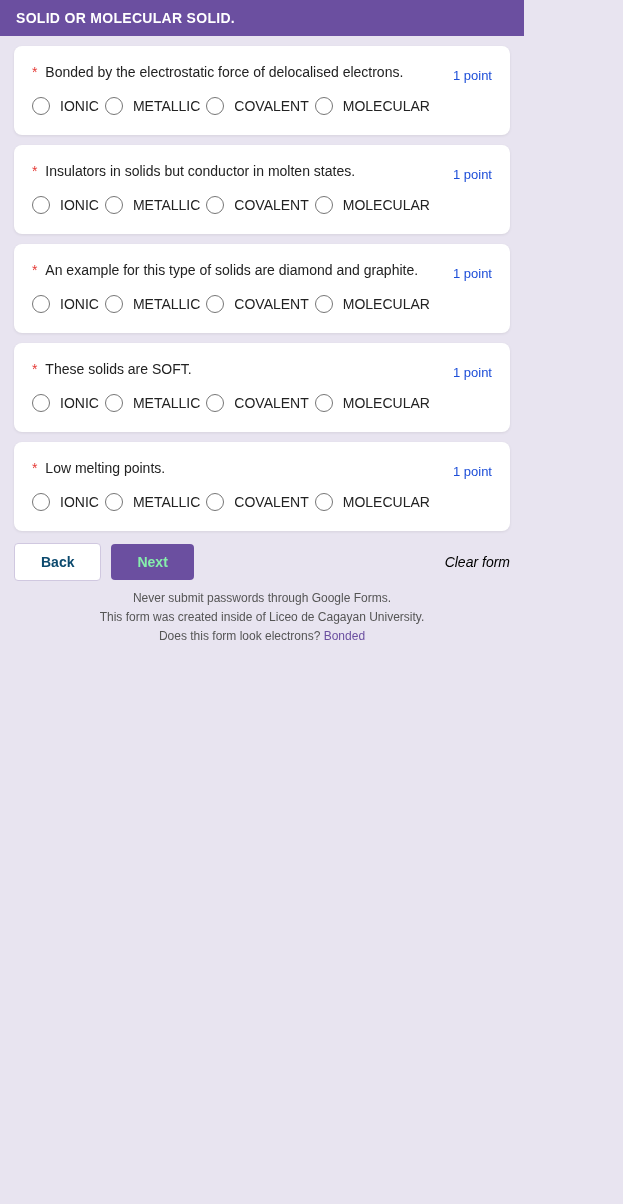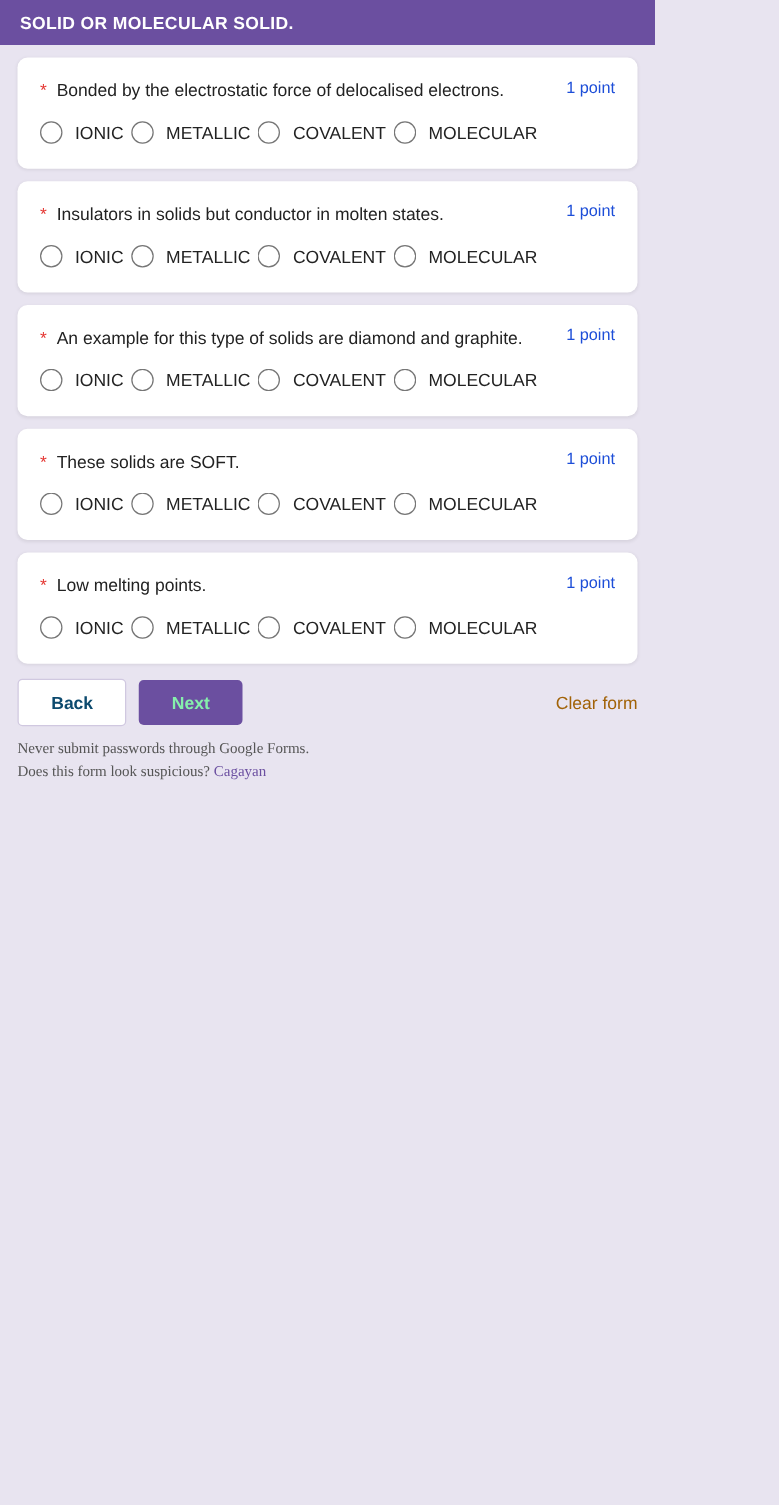--- a/index.html
+++ b/index.html
@@ -31,21 +31,21 @@
       background: #fff;
       border-radius: 8px;
       margin: 10px 14px;
       padding: 16px 18px 20px 18px;
       box-shadow: 0 1px 3px rgba(0,0,0,0.08);
     }
 
     .question-header {
       display: flex;
       justify-content: space-between;
-      align-items: flex-start;
+      align-items: flex-end;
       margin-bottom: 14px;
     }
 
     .question-text {
       font-size: 14px;
       color: #222;
       line-height: 1.5;
       flex: 1;
       margin-right: 10px;
     }
@@ -109,35 +109,36 @@
       border: 1px solid #d0c8e0;
     }
 
     .btn-next {
       background: #6b4fa0;
       color: #86efac;
     }
 
     .clear-form-link {
       margin-left: auto;
-      color: #a16207;
+      color: #000000;
       font-size: 14px;
       text-decoration: none;
       cursor: pointer;
       background: none;
       border: none;
       font-weight: 500;
+      font-style: italic;
     }
 
     .footer-text {
+      text-align: center;
       font-size: 12px;
       color: #555;
       margin: 6px 14px 2px 14px;
       line-height: 1.6;
-      font-family: Liberation Serif, serif;
     }
 
     .footer-report {
       color: #6b4fa0;
       text-decoration: none;
     }
   </style>
 </head>
 <body>
 
@@ -272,18 +273,21 @@
 
   <div class="nav-bar">
     <button class="nav-btn btn-back">Back</button>
     <button class="nav-btn btn-next">Next</button>
     <button class="clear-form-link">Clear form</button>
   </div>
 
   <div class="footer-text">
     <div>Never submit passwords through Google Forms.</div>
     <div>
-      <span>Does this form look suspicious?</span>
-      <a class="footer-report" href="#">Cagayan</a>
+      <span>This form was created inside of Liceo de Cagayan University.</span>
+    </div>
+    <div>
+      <span>Does this form look electrons?</span>
+      <a class="footer-report" href="#">Bonded</a>
     </div>
   </div>
 
 </div>
 
 </body></html>

